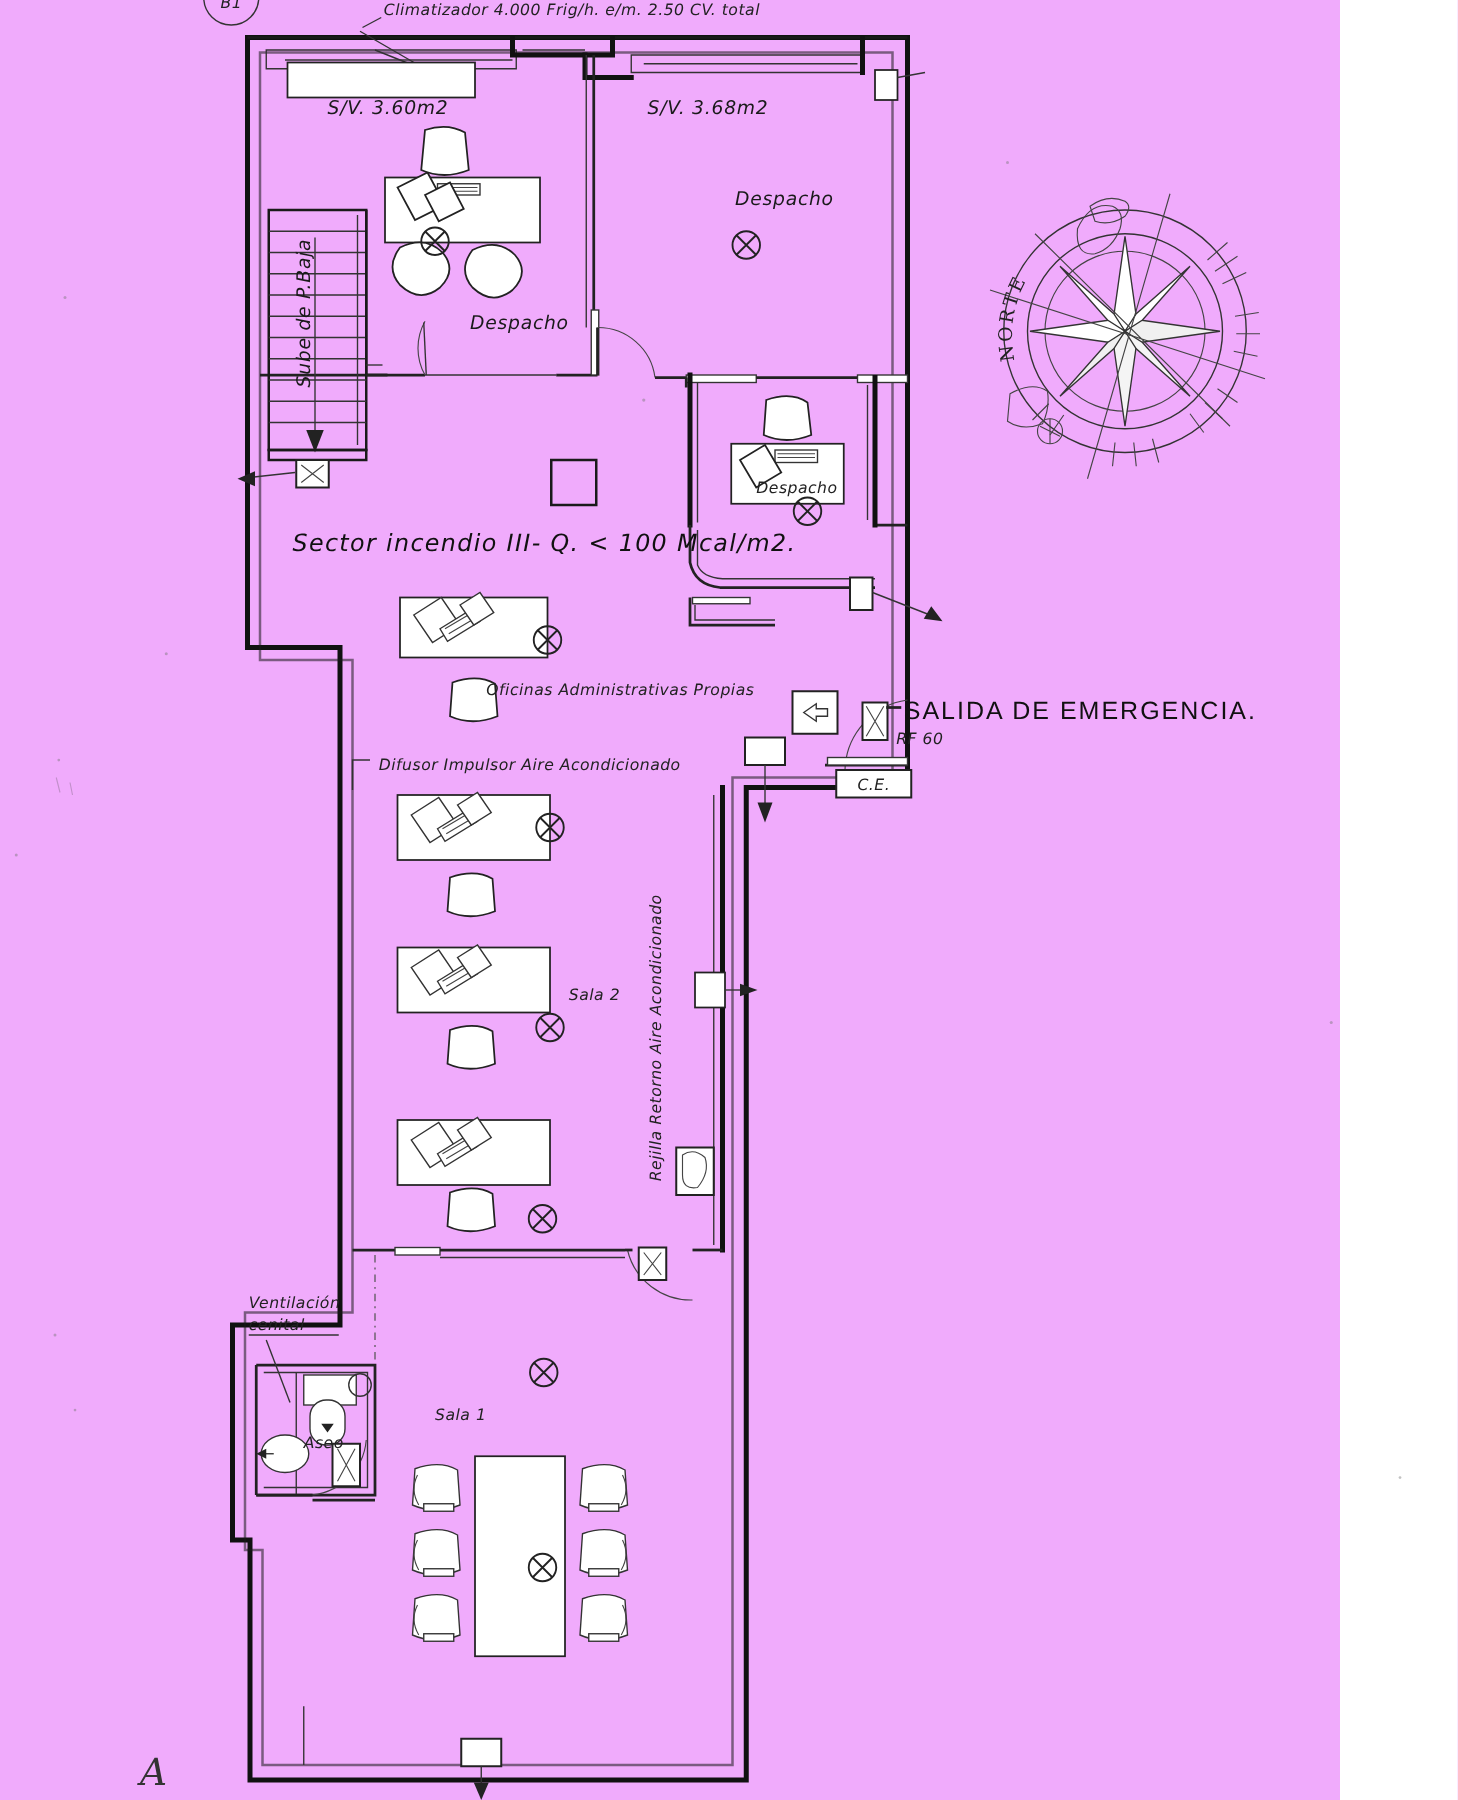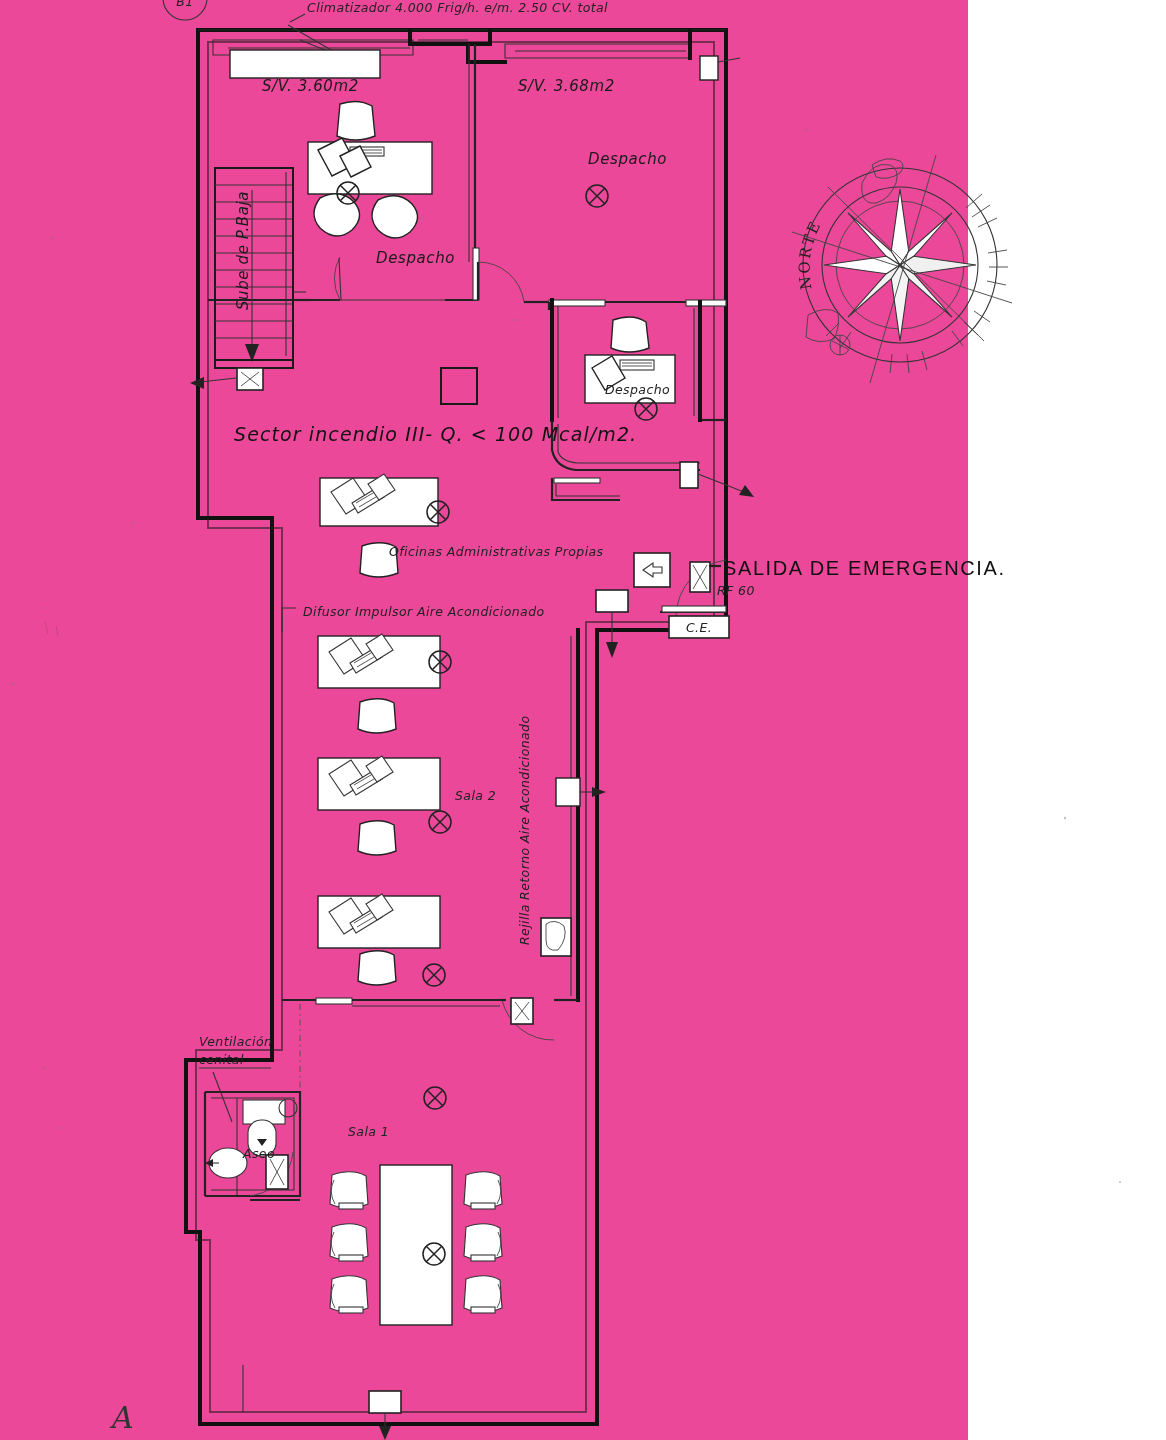--- a/index.html
+++ b/index.html
@@ -1,18 +1,18 @@
 <!DOCTYPE html>
 <html><head>
 <meta charset="utf-8">
 <style>
   html,body{margin:0;padding:0;background:#ffffff;}
   body{width:1166px;height:1440px;overflow:hidden;
        font-family:"Liberation Sans",sans-serif;color:#111;}
-  #sheet{position:relative;width:968px;height:1440px;background:#ec4899;}
+  #sheet{position:relative;width:1072px;height:1440px;background:#f0abfc;}
   svg#plan{position:absolute;top:0;left:0;width:1166px;height:1440px;}
   .wall{fill:none;stroke:#111;stroke-width:4;stroke-linejoin:miter;stroke-linecap:square;}
   .wall-thin{fill:none;stroke:#1a1a1a;stroke-width:2;}
   .wall-inner{fill:none;stroke:#222;stroke-width:2.2;}
   .hair{fill:none;stroke:#333;stroke-width:1.1;}
   .hair2{fill:none;stroke:#444;stroke-width:0.9;}
   .furn{fill:#ffffff;stroke:#222;stroke-width:1.4;}
   .furn-l{fill:#ffffff;stroke:#333;stroke-width:1.1;}
   .lamp{fill:none;stroke:#222;stroke-width:1.5;}
   .dash{fill:none;stroke:#555;stroke-width:1;stroke-dasharray:6 4 1.5 4;}

